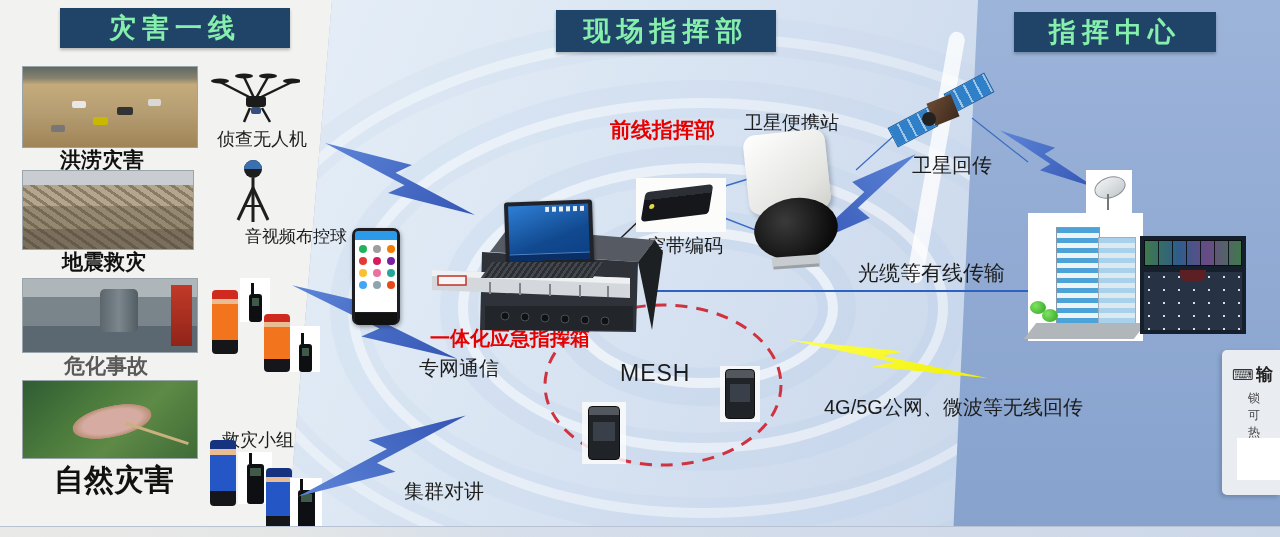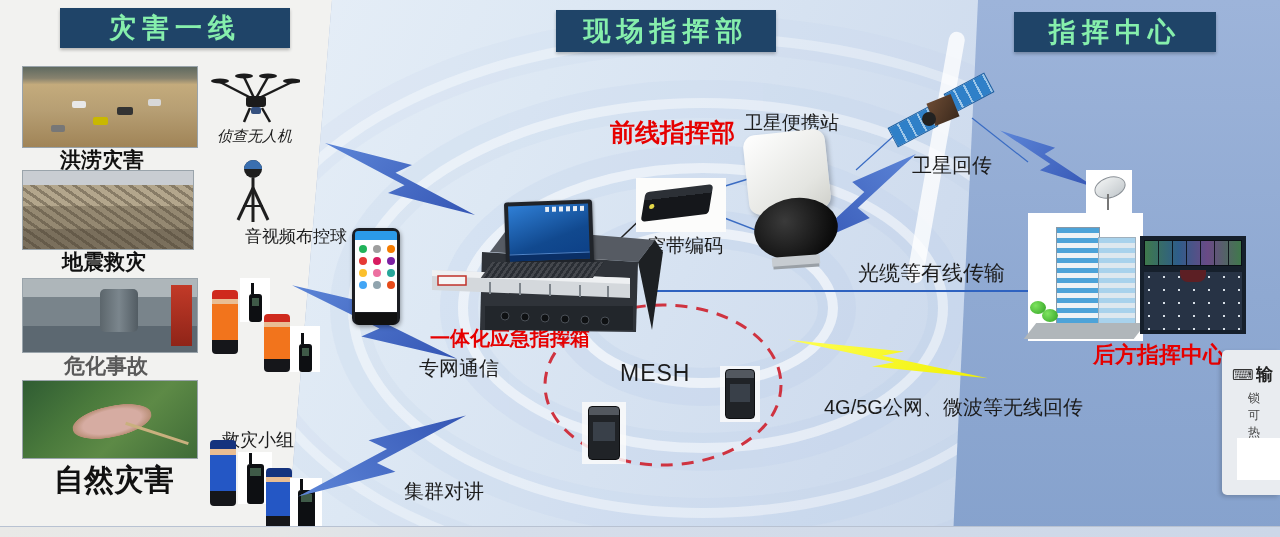--- a/index.html
+++ b/index.html
@@ -190,21 +190,21 @@
     </g>
     <g fill="#1b1b1b">
       <ellipse cx="10" cy="11" rx="9" ry="2.6"></ellipse>
         <ellipse cx="34" cy="6" rx="9" ry="2.6"></ellipse>
       <ellipse cx="58" cy="6" rx="9" ry="2.6"></ellipse>
         <ellipse cx="82" cy="11" rx="9" ry="2.6"></ellipse>
       <rect x="36" y="26" width="20" height="11" rx="3"></rect>
       <rect x="41" y="37" width="10" height="7" rx="2" fill="#35507e"></rect>
     </g>
   </svg>
-  <div class="lbl" style="left:217px;top:127px;font-size:15px;font-style:italic;">侦查无人机</div>
+  <div class="lbl" style="left:217px;top:127px;font-size:18px;">侦查无人机</div>
 
   <svg class="abs" style="left:230px;top:158px;" width="46" height="66" viewBox="0 0 46 66">
     <circle cx="23" cy="11" r="9" fill="#1e1e1e"></circle>
     <path d="M14 11 a9 9 0 0 1 18 0 z" fill="#3a6fb0"></path>
     <g stroke="#1e1e1e" stroke-width="3" fill="none">
       <line x1="23" y1="20" x2="23" y2="30"></line>
       <line x1="23" y1="30" x2="8" y2="62"></line>
         <line x1="23" y1="30" x2="23" y2="64"></line>
         <line x1="23" y1="30" x2="38" y2="62"></line>
       <line x1="13" y1="48" x2="33" y2="48" stroke-width="2"></line>
@@ -261,21 +261,21 @@
         <span class="app-dot" style="background: rgb(251, 192, 45);"></span>
         <span class="app-dot" style="background: rgb(236, 111, 160);"></span>
         <span class="app-dot" style="background: rgb(38, 166, 154);"></span>
         <span class="app-dot" style="background: rgb(66, 165, 245);"></span>
         <span class="app-dot" style="background: rgb(144, 164, 174);"></span>
         <span class="app-dot" style="background: rgb(230, 74, 25);"></span>
       </div>
     <div style="position:absolute;left:3px;bottom:0;right:3px;height:12px;background:#111;border-radius:0 0 5px 5px;"></div>
   </div>
 
-  <div class="lbl red" style="left:610px;top:116px;font-size:25px;">前线指挥部</div>
+  <div class="lbl red" style="left:610px;top:116px;font-size:21px;">前线指挥部</div>
   <div class="lbl red" style="left:430px;top:325px;">一体化应急指挥箱</div>
   <div class="lbl" style="left:419px;top:355px;">专网通信</div>
   <div class="lbl" style="left:647px;top:233px;font-size:19px;">窄带编码</div>
   <div class="lbl" style="left:744px;top:110px;font-size:19px;">卫星便携站</div>
   <div class="lbl" style="left:912px;top:152px;">卫星回传</div>
   <div class="lbl" style="left:858px;top:259px;font-size:21px;">光缆等有线传输</div>
   <div class="lbl" style="left:620px;top:360px;font-size:23px;letter-spacing:1px;">MESH</div>
   <div class="lbl" style="left:404px;top:478px;">集群对讲</div>
   <div class="lbl" style="left:824px;top:394px;">4G/5G公网、微波等无线回传</div>
 
@@ -340,21 +340,20 @@
     <div class="tower2"></div>
     <div class="road"></div>
     <div class="tree" style="left:2px;top:88px;"></div>
     <div class="tree" style="left:14px;top:96px;"></div>
   </div>
   <div class="ctrl-room">
     <div class="ctrl-screens"></div>
     <div class="ctrl-desks"></div>
     <div class="ctrl-table"></div>
   </div>
-  <div class="lbl red" style="left:1093px;top:340px;font-size:22px;">后方指挥中心</div>
 
   <div class="popup">
     <span class="kbd">⌨</span>
     <span class="word">输</span>
     <span class="ln" style="top:40px;">锁</span>
     <span class="ln" style="top:57px;">可</span>
     <span class="ln" style="top:74px;">热</span>
     <div class="wbox"></div>
   </div>
 

